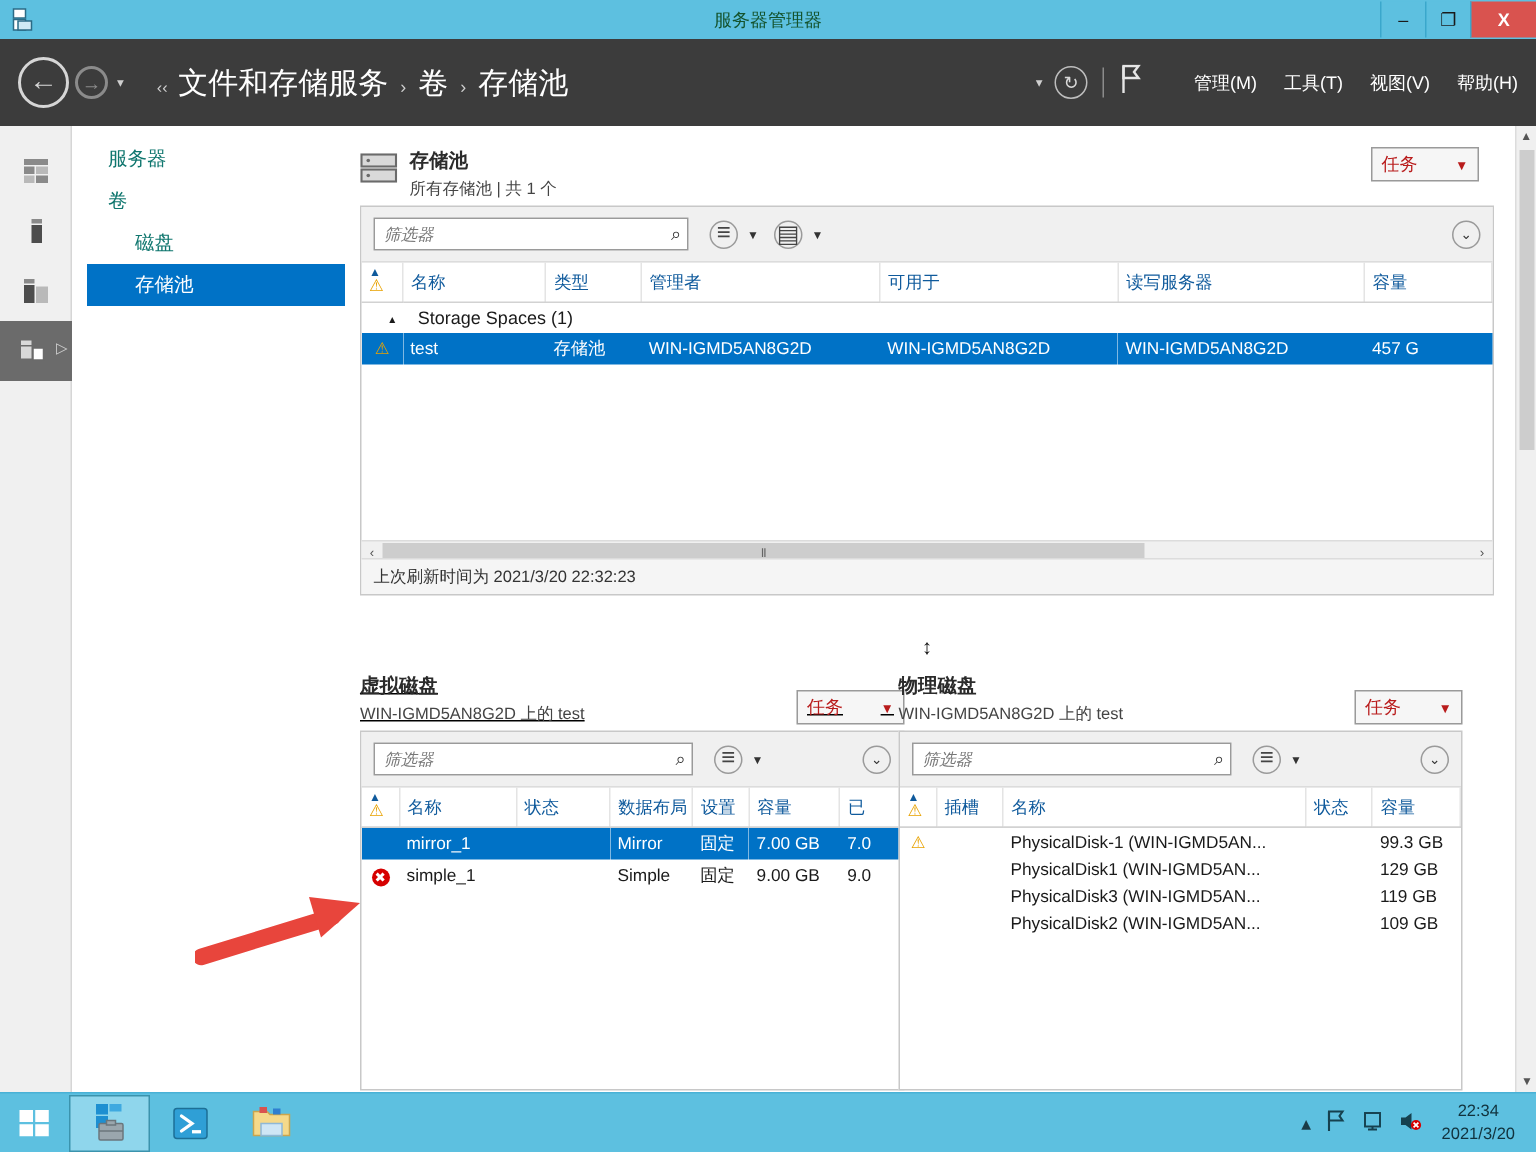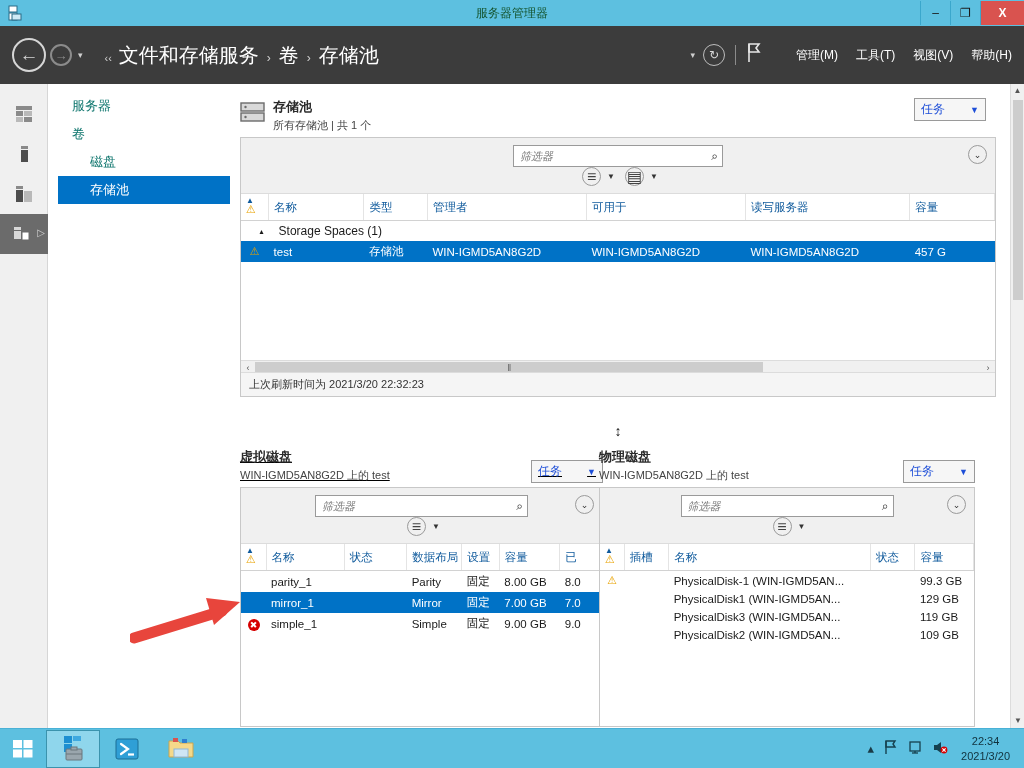--- a/index.html
+++ b/index.html
@@ -87,28 +87,28 @@
   .navitem.selected { background: #0072c6; color: #ffffff; }
   
   #content { position: absolute; left: 232px; top: 84px; width: 792px; height: 644px; background:#ffffff; }
   .panel-head { display: flex; align-items: flex-start; padding: 8px 10px 4px 8px; }
   .ph-icon { width: 26px; height: 26px; margin-right: 7px; margin-top: 2px; }
   .ph-text { display: flex; flex-direction: column; }
   .ph-title { font-size: 13px; font-weight: bold; color: #2b2b2b; }
   .ph-sub { font-size: 11px; color: #444; margin-top: 2px; }
   .tasks-btn {
     margin-left: auto; border: 1px solid #9a9a9a; background: #f6f6f6;
-    font-size: 12px; color: #1d4ed8; padding: 2px 6px; min-width: 72px;
+    font-size: 12px; color: #b91c1c; padding: 2px 6px; min-width: 72px;
     display: flex; align-items: center; justify-content: space-between;
   }
   .tasks-btn .tb-caret { font-size: 9px; margin-left: 10px; }
   .gridbox { border: 1px solid #c8c8c8; background: #ffffff; }
   .filterbar {
     background: #f0f0f0; border-bottom: 1px solid #dcdcdc;
-    display: flex; align-items: center; padding: 7px 8px; position: relative; flex-direction: column;
+    display: flex; align-items: center; padding: 7px 8px; position: relative;
   }
   .filterinput {
     border: 1px solid #9a9a9a; background: #ffffff; height: 22px;
     display: flex; align-items: center; padding: 0 4px 0 6px; position: relative;
   }
   .filterinput .fi-ph { font-size: 11px; color: #777; font-style: italic; flex: 1; }
   .fi-search { font-size: 12px; color: #333; }
   .ibtn-group { display: flex; align-items: center; margin-left: 14px; }
   .ibtn {
     width: 19px; height: 19px; border-radius: 50%; border: 1px solid #9a9a9a;
@@ -408,29 +408,20 @@
             </th>
             <th>名称</th>
             <th>状态</th>
             <th>数据布局</th>
             <th>设置</th>
             <th>容量</th>
             <th>已</th>
           </tr>
         </thead>
         <tbody>
-          <tr>
-            <td></td>
-            <td>parity_1</td>
-            <td></td>
-            <td>Parity</td>
-            <td>固定</td>
-            <td>8.00 GB</td>
-            <td>8.0</td>
-          </tr>
           <tr class="selected">
             <td></td>
             <td>mirror_1</td>
             <td></td>
             <td>Mirror</td>
             <td>固定</td>
             <td>7.00 GB</td>
             <td>7.0</td>
           </tr>
           <tr>

